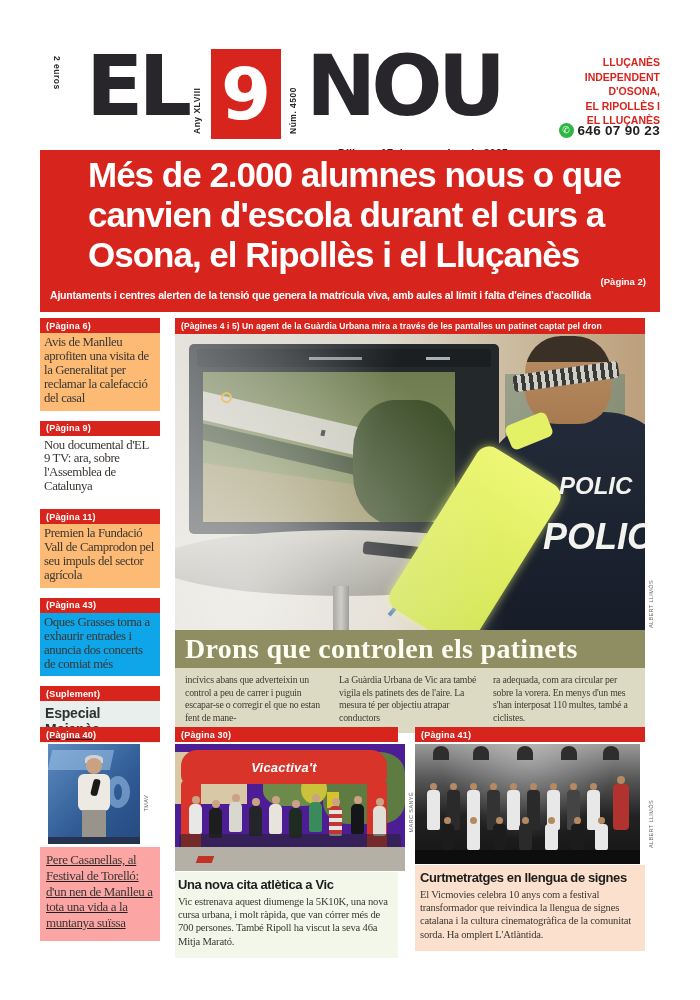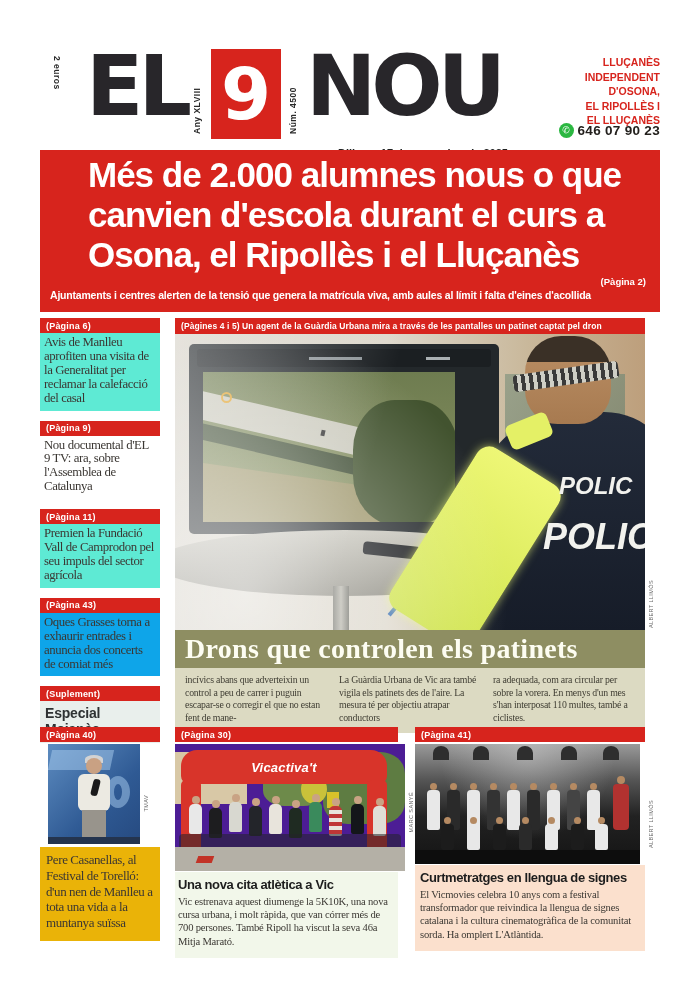--- a/index.html
+++ b/index.html
@@ -42,21 +42,21 @@
 
   
   .tab{height:15px;background:#d7241d;color:#fff;font-weight:bold;font-size:9px;
        display:flex;align-items:center;padding:0 6px;letter-spacing:.2px;}
 
   
   .sidebar{position:absolute;left:40px;top:318px;width:120px;}
   .sb-item{margin-bottom:10px;}
   .sb-text{font-family:"Liberation Serif",serif;font-size:12.8px;line-height:13.9px;
            letter-spacing:-.4px;color:#3b3733;padding:3px 4px 5px 4px;}
-  .bg-gray{background:#5eead4;}
+  .bg-gray{background:#fdba74;}
   .bg-white{background:#ffffff;}
   .bg-salmon{background:#0ea5e9;}
   .bg-teal{background:#e9efec;}
   .suplement-text{font-family:"Liberation Sans",sans-serif;font-weight:bold;font-size:14px;
                   color:#2e3233;padding:4px 4px 6px 5px;letter-spacing:-.2px;}
 
   
   .maincol{position:absolute;left:175px;top:318px;width:470px;}
   .cap-bar{height:16px;background:#d7241d;color:#fff;font-weight:bold;font-size:8.5px;
            display:flex;align-items:center;padding:0 6px;letter-spacing:.1px;}
@@ -120,27 +120,27 @@
   .intro-cols{background:#dcdac2;display:flex;gap:12px;padding:6px 10px 9px 10px;box-sizing:border-box;}
   .intro-col{flex:1;font-family:"Liberation Serif",serif;font-size:9.8px;line-height:12.6px;
      color:#3f3d33;letter-spacing:-.2px;}
 
   
   .credit{position:absolute;writing-mode:vertical-rl;transform:rotate(180deg);font-size:5.5px;
      color:#6a6a6a;letter-spacing:.4px;font-family:"Liberation Sans",sans-serif;}
 
   
   .bcol{position:absolute;top:727px;}
-  .bcol1{left:40px;width:120px;}
+  .bcol1{left:40px;width:120px;text-decoration:underline;}
   .bcol2{left:175px;width:223px;}
   .bcol3{left:415px;width:230px;}
   .b-head{font-weight:bold;font-size:13px;letter-spacing:-.4px;color:#1d1d1d;margin:0 0 3px 0;}
   .b-body{font-family:"Liberation Serif",serif;font-size:10.6px;line-height:13.2px;
      color:#3b3833;letter-spacing:-.2px;}
-  .b1-text{background:#eab308;margin-top:3px;padding:5px 5px 10px 6px;
+  .b1-text{background:#fca5a5;margin-top:3px;padding:5px 5px 10px 6px;
      font-family:"Liberation Serif",serif;font-size:13px;line-height:15.8px;color:#3b3733;
      letter-spacing:-.4px;}
   .b2-block{background:#f2f7ea;margin-top:1px;padding:5px 4px 10px 3px;box-sizing:border-box;}
   .b3-block{background:#fbe0cd;margin-top:1px;padding:5px 5px 10px 5px;box-sizing:border-box;}
 
   
   .photo-torello{width:92px;height:100px;margin:2px 0 0 8px;
      background:linear-gradient(135deg,#5d8cc0,#2f5a94 60%,#264a80);}
   .pt-letter1{position:absolute;left:2px;top:6px;width:62px;height:20px;
      background:rgba(170,205,240,.5);transform:skewX(-12deg);}

